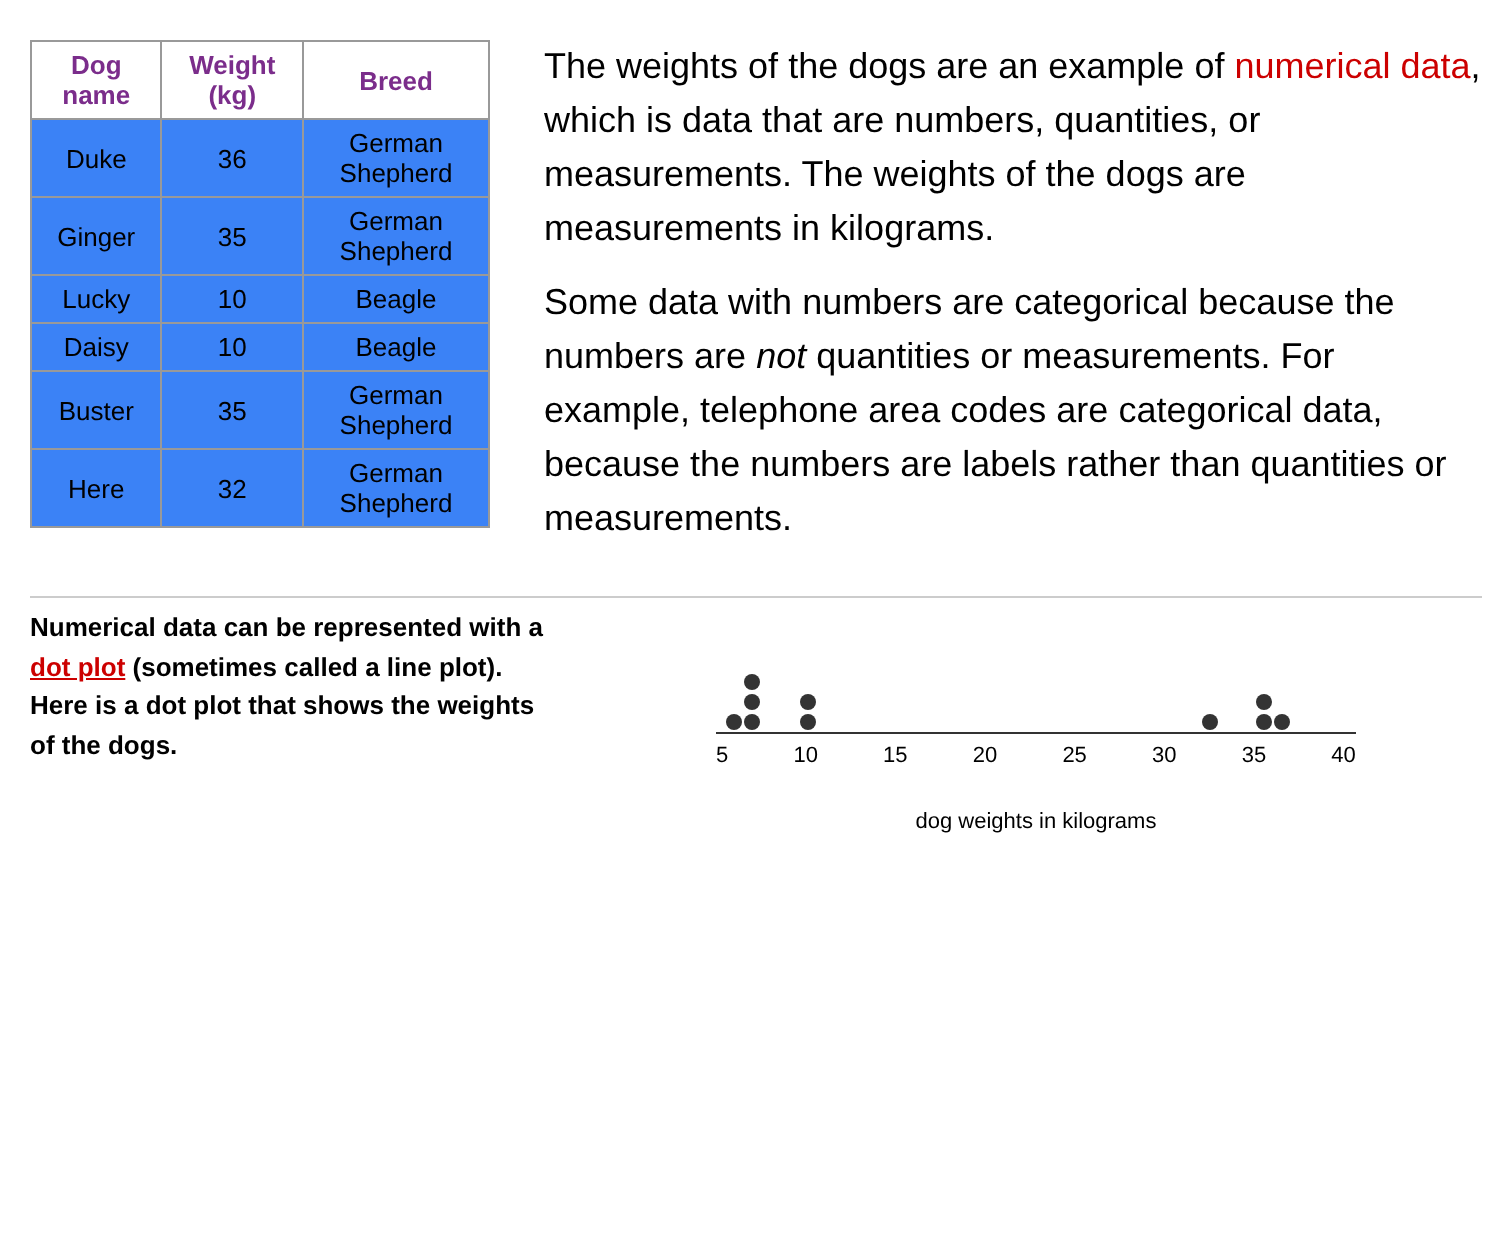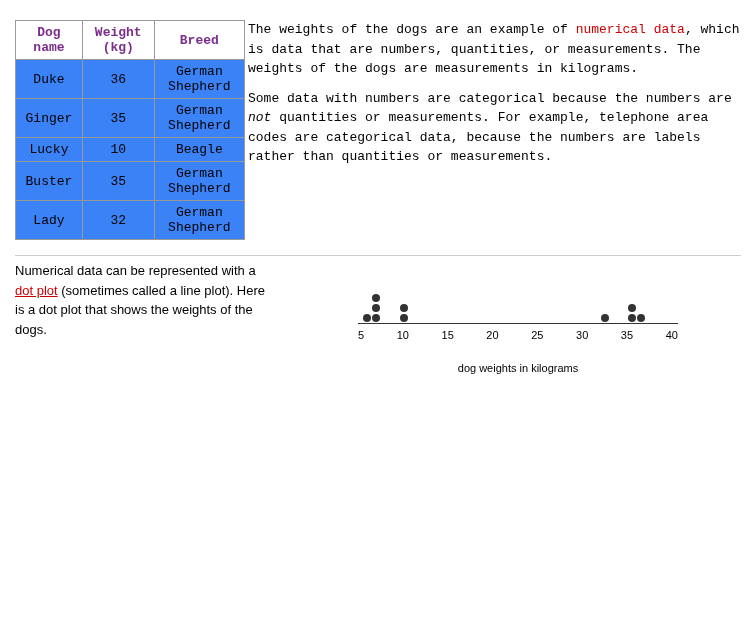--- a/index.html
+++ b/index.html
@@ -17,23 +17,22 @@
       font-size: 18px;
       font-weight: bold;
       margin-bottom: 8px;
     }
     .intro {
       margin-bottom: 10px;
       font-size: 13px;
     }
     .main-content {
       display: flex;
-      gap: 3px;
+      gap: 27px;
       margin-bottom: 15px;
-      font-family: Liberation Mono, monospace;
     }
     .table-section {
       flex: 0 0 auto;
     }
     table {
       border-collapse: collapse;
       width: 230px;
     }
     table th, table td {
       border: 1px solid #999;
@@ -44,41 +43,42 @@
     table th {
       color: #7b2d8b;
       font-weight: bold;
       background: #fff;
     }
     table td {
       background: #3b82f6;
     }
     .text-section {
       flex: 1;
-      font-size: 13px;
+      font-size: 18px;
       line-height: 1.5;
     }
     .text-section p {
       margin-bottom: 10px;
     }
     .numerical { color: #cc0000; }
     .categorical { color: #cc0000; }
     .italic { font-style: italic; }
     .bottom-section {
       display: flex;
       align-items: flex-start;
       gap: 20px;
       margin-top: 5px;
       padding-top: 5px;
       border-top: 1px solid #ccc;
     }
     .bottom-text {
       flex: 0 0 260px;
       font-size: 13px;
       line-height: 1.5;
+      font-weight: bold;
     }
     .dot-plot-section {
       flex: 1;
       display: flex;
       flex-direction: column;
       align-items: center;
       padding-top: 5px;
     }
     .dot-plot-container {
       position: relative;
@@ -143,26 +143,31 @@
             <td>Ginger</td>
             <td>35</td>
             <td>German Shepherd</td>
           </tr>
           <tr>
             <td>Lucky</td>
             <td>10</td>
             <td>Beagle</td>
           </tr>
           <tr>
+            <td>Daisy</td>
+            <td>10</td>
+            <td>Beagle</td>
+          </tr>
+          <tr>
             <td>Buster</td>
             <td>35</td>
             <td>German Shepherd</td>
           </tr>
           <tr>
-            <td>Lady</td>
+            <td>Here</td>
             <td>32</td>
             <td>German Shepherd</td>
           </tr>
         </tbody>
     </table>
   </div>
 
   <div class="text-section">
     <p>
       <span>The weights of the dogs are an example of </span><span class="numerical">numerical data</span><span>, which is data that are numbers, quantities, or measurements. The weights of the dogs are measurements in kilograms.</span>

